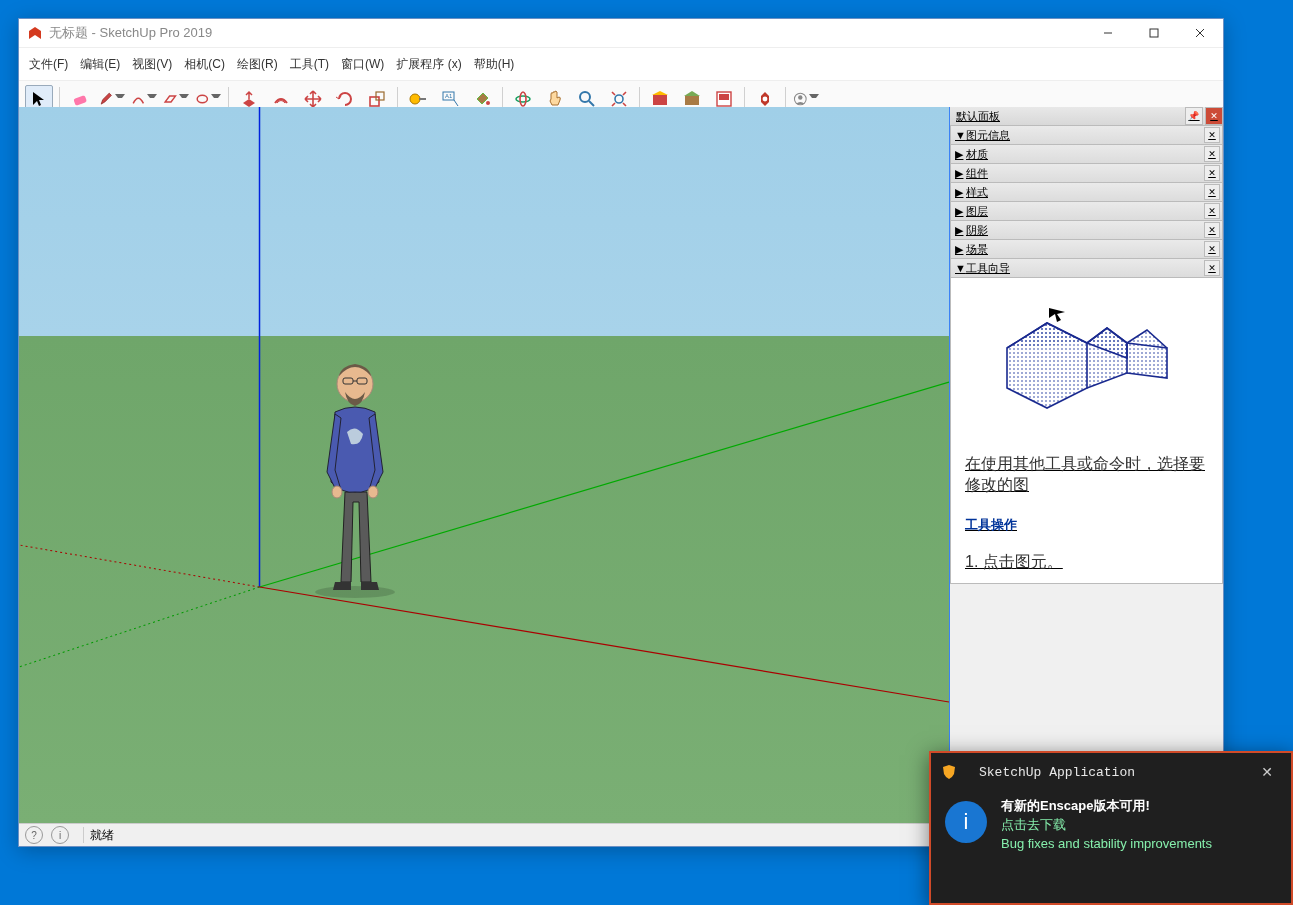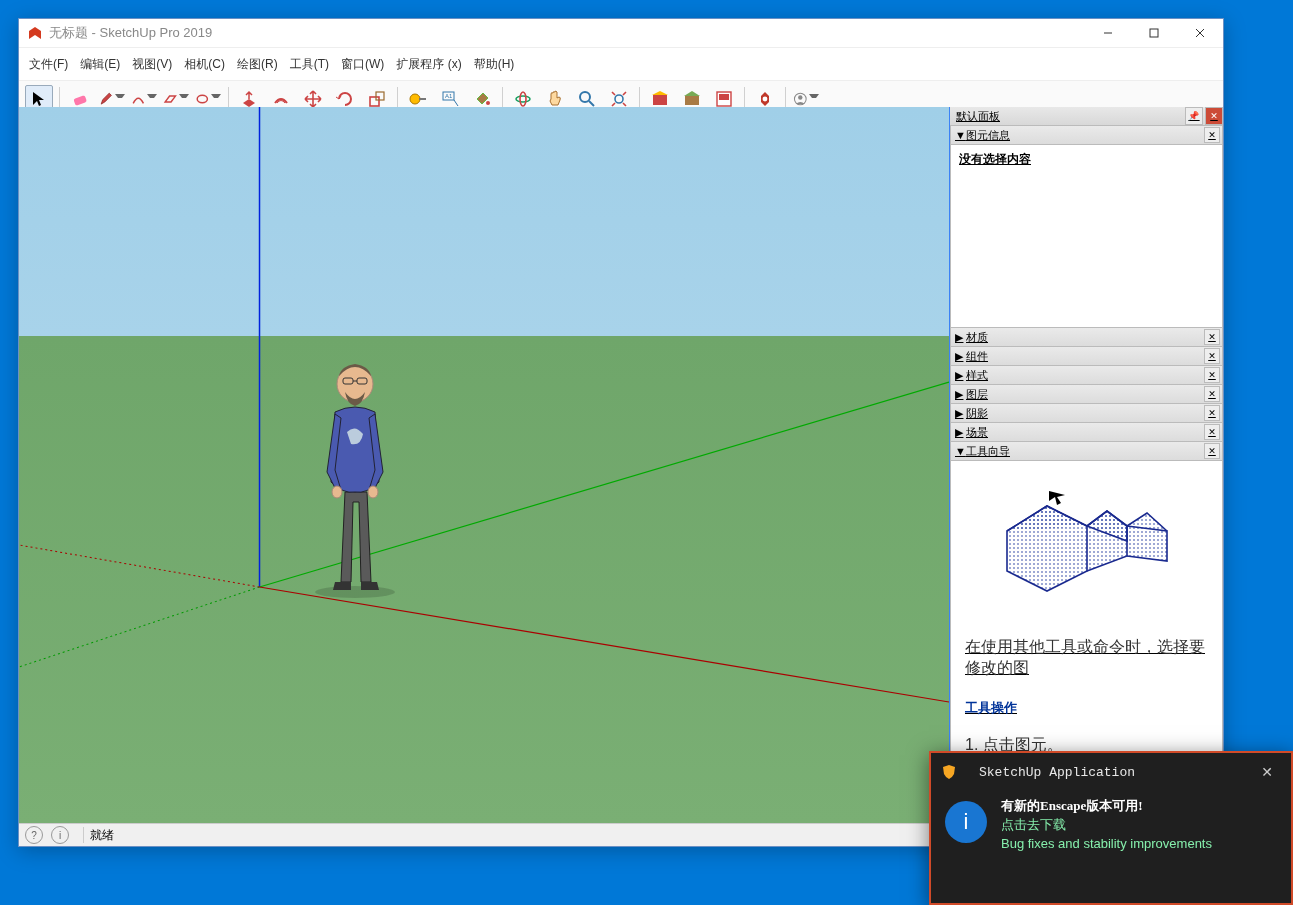--- a/index.html
+++ b/index.html
@@ -38,21 +38,21 @@
   .status-icon{width:16px;height:16px;border:1px solid #999;border-radius:50%;margin-right:8px;display:flex;align-items:center;justify-content:center;font-size:10px;color:#666;}
   .status-sep{width:1px;height:16px;background:#ccc;margin:0 6px;}
   
   .toast{position:absolute;right:0;bottom:0;width:360px;height:150px;background:#1f1f1f;border:2px solid #d04a28;color:#eee;box-shadow:0 4px 20px rgba(0,0,0,.5);}
   .toast-hdr{display:flex;align-items:center;padding:8px 10px;}
   .toast-app{font-size:13px;color:#e8e8e8;margin-left:22px;font-family:Liberation Mono, monospace;}
   .toast-close{margin-left:auto;width:28px;height:22px;display:flex;align-items:center;justify-content:center;color:#ccc;font-size:14px;}
   .toast-body{display:flex;padding:6px 14px;}
   .toast-i{width:42px;height:42px;border-radius:50%;background:#1976d2;color:#fff;display:flex;align-items:center;justify-content:center;font-size:22px;margin-right:14px;margin-top:4px;flex-shrink:0;}
   .toast-msg{font-size:13px;line-height:1.45;}
-  .toast-msg .bold{font-weight:bold;color:#fff;font-family:Liberation Serif, serif;}
+  .toast-msg .bold{font-weight:bold;color:#fff;}
   .toast-msg .gray{color:#86efac;}
   svg{display:block;}
 </style>
 </head>
 <body>
 
 <div class="win">
 
   <div class="titlebar">
     <span class="su-logo">
@@ -282,23 +282,20 @@
         <div class="tray-actions">
           <div class="tray-act">📌</div>
           <div class="tray-act" style="background:#cc4b37;color:#fff;">✕</div>
         </div>
       </div>
 
       <div class="panel-hdr">
         <span class="arrow">▼</span>
         <span>图元信息</span>
         <span class="close-x">✕</span>
-      </div>
-      <div class="panel-body entity-info">
-        <b>没有选择内容</b>
       </div>
 
       <div class="panel-hdr">
           <span class="arrow">▶</span>
           <span>材质</span>
           <span class="close-x">✕</span>
         </div>
       <div class="panel-hdr">
           <span class="arrow">▶</span>
           <span>组件</span>

